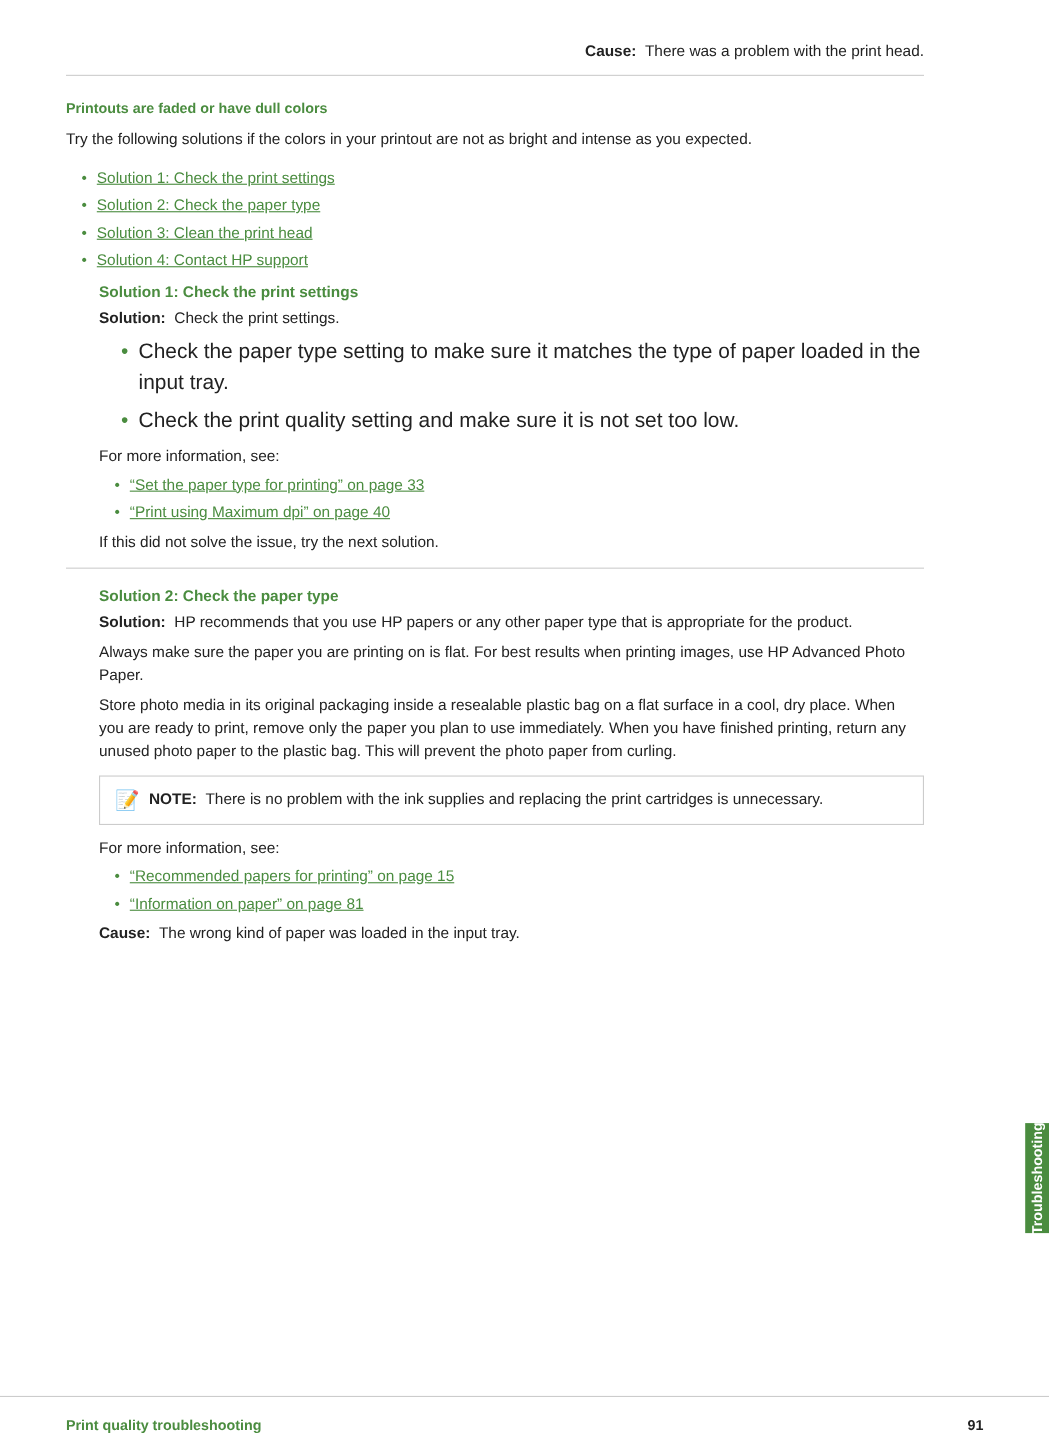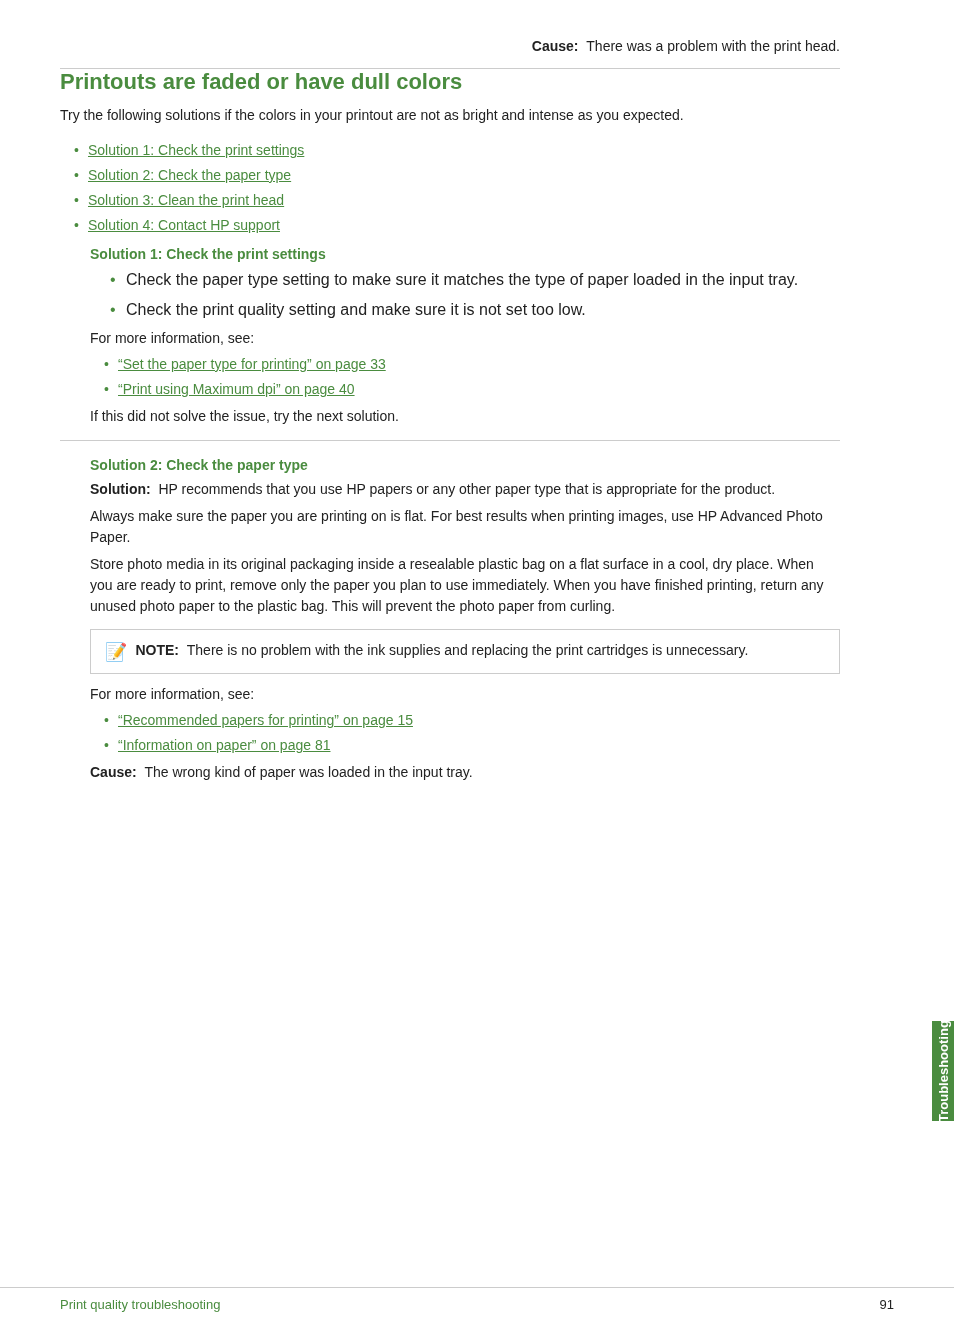--- a/index.html
+++ b/index.html
@@ -21,22 +21,23 @@
       border-bottom: 1px solid #ccc;
       margin-bottom: 0;
       text-align: right;
     }
     .cause-block p {
       font-size: 14px;
       color: #222;
     }
     .section-heading {
       color: #4a8c3f;
-      font-size: 22px;
-      font-weight: bold;
+      font-size: 13px;
+      font-weight: bold;
+      margin-top: 22px;
       margin-bottom: 10px;
     }
     .intro-text {
       margin: 10px 0 14px 0;
       font-size: 14px;
       line-height: 1.5;
     }
     .bullet-list {
       list-style: none;
       padding: 0;
@@ -80,21 +81,21 @@
     }
     .body-bullet-list {
       list-style: none;
       padding: 0;
       margin: 6px 0 6px 20px;
     }
     .body-bullet-list li {
       position: relative;
       padding-left: 16px;
       margin-bottom: 6px;
-      font-size: 16px;
+      font-size: 19px;
       line-height: 1.5;
     }
     .body-bullet-list li::before {
       content: "•";
       position: absolute;
       left: 0;
       color: #4a8c3f;
     }
     .for-more {
       margin: 8px 0 4px 0;
@@ -150,26 +151,27 @@
       display: flex;
       align-items: center;
       justify-content: center;
       width: 22px;
     }
     .footer-bar {
       position: absolute;
       bottom: 0;
       left: 0;
       right: 0;
-      height: 34px;
+      height: 52px;
       border-top: 1px solid #ccc;
       display: flex;
       align-items: center;
       justify-content: space-between;
       padding: 0 60px;
+      font-weight: bold;
     }
     .footer-text {
       font-size: 13px;
       color: #4a8c3f;
     }
     .footer-page {
       font-size: 13px;
       color: #222;
     }
     strong {
@@ -193,20 +195,23 @@
 
   <ul class="bullet-list">
     <li><a href="#sol1">Solution 1: Check the print settings</a></li>
     <li><a href="#sol2">Solution 2: Check the paper type</a></li>
     <li><a href="#sol3">Solution 3: Clean the print head</a></li>
     <li><a href="#sol4">Solution 4: Contact HP support</a></li>
   </ul>
 
   <div class="sub-section" id="sol1">
     <div class="sub-section-heading">Solution 1: Check the print settings</div>
+    <p class="solution-text-block">
+      <span class="solution-label">Solution:</span>&nbsp;&nbsp;<span>Check the print settings.</span>
+    </p>
     <ul class="body-bullet-list">
       <li>Check the paper type setting to make sure it matches the type of paper loaded in the input tray.</li>
       <li>
         <span>Check the print quality setting and make sure it is not set too low.</span><br>
       </li>
     </ul>
     <p class="for-more">For more information, see:</p>
     <ul class="bullet-list">
       <li><a href="#">“Set the paper type for printing” on page 33</a></li>
       <li><a href="#">“Print using Maximum dpi” on page 40</a></li>

